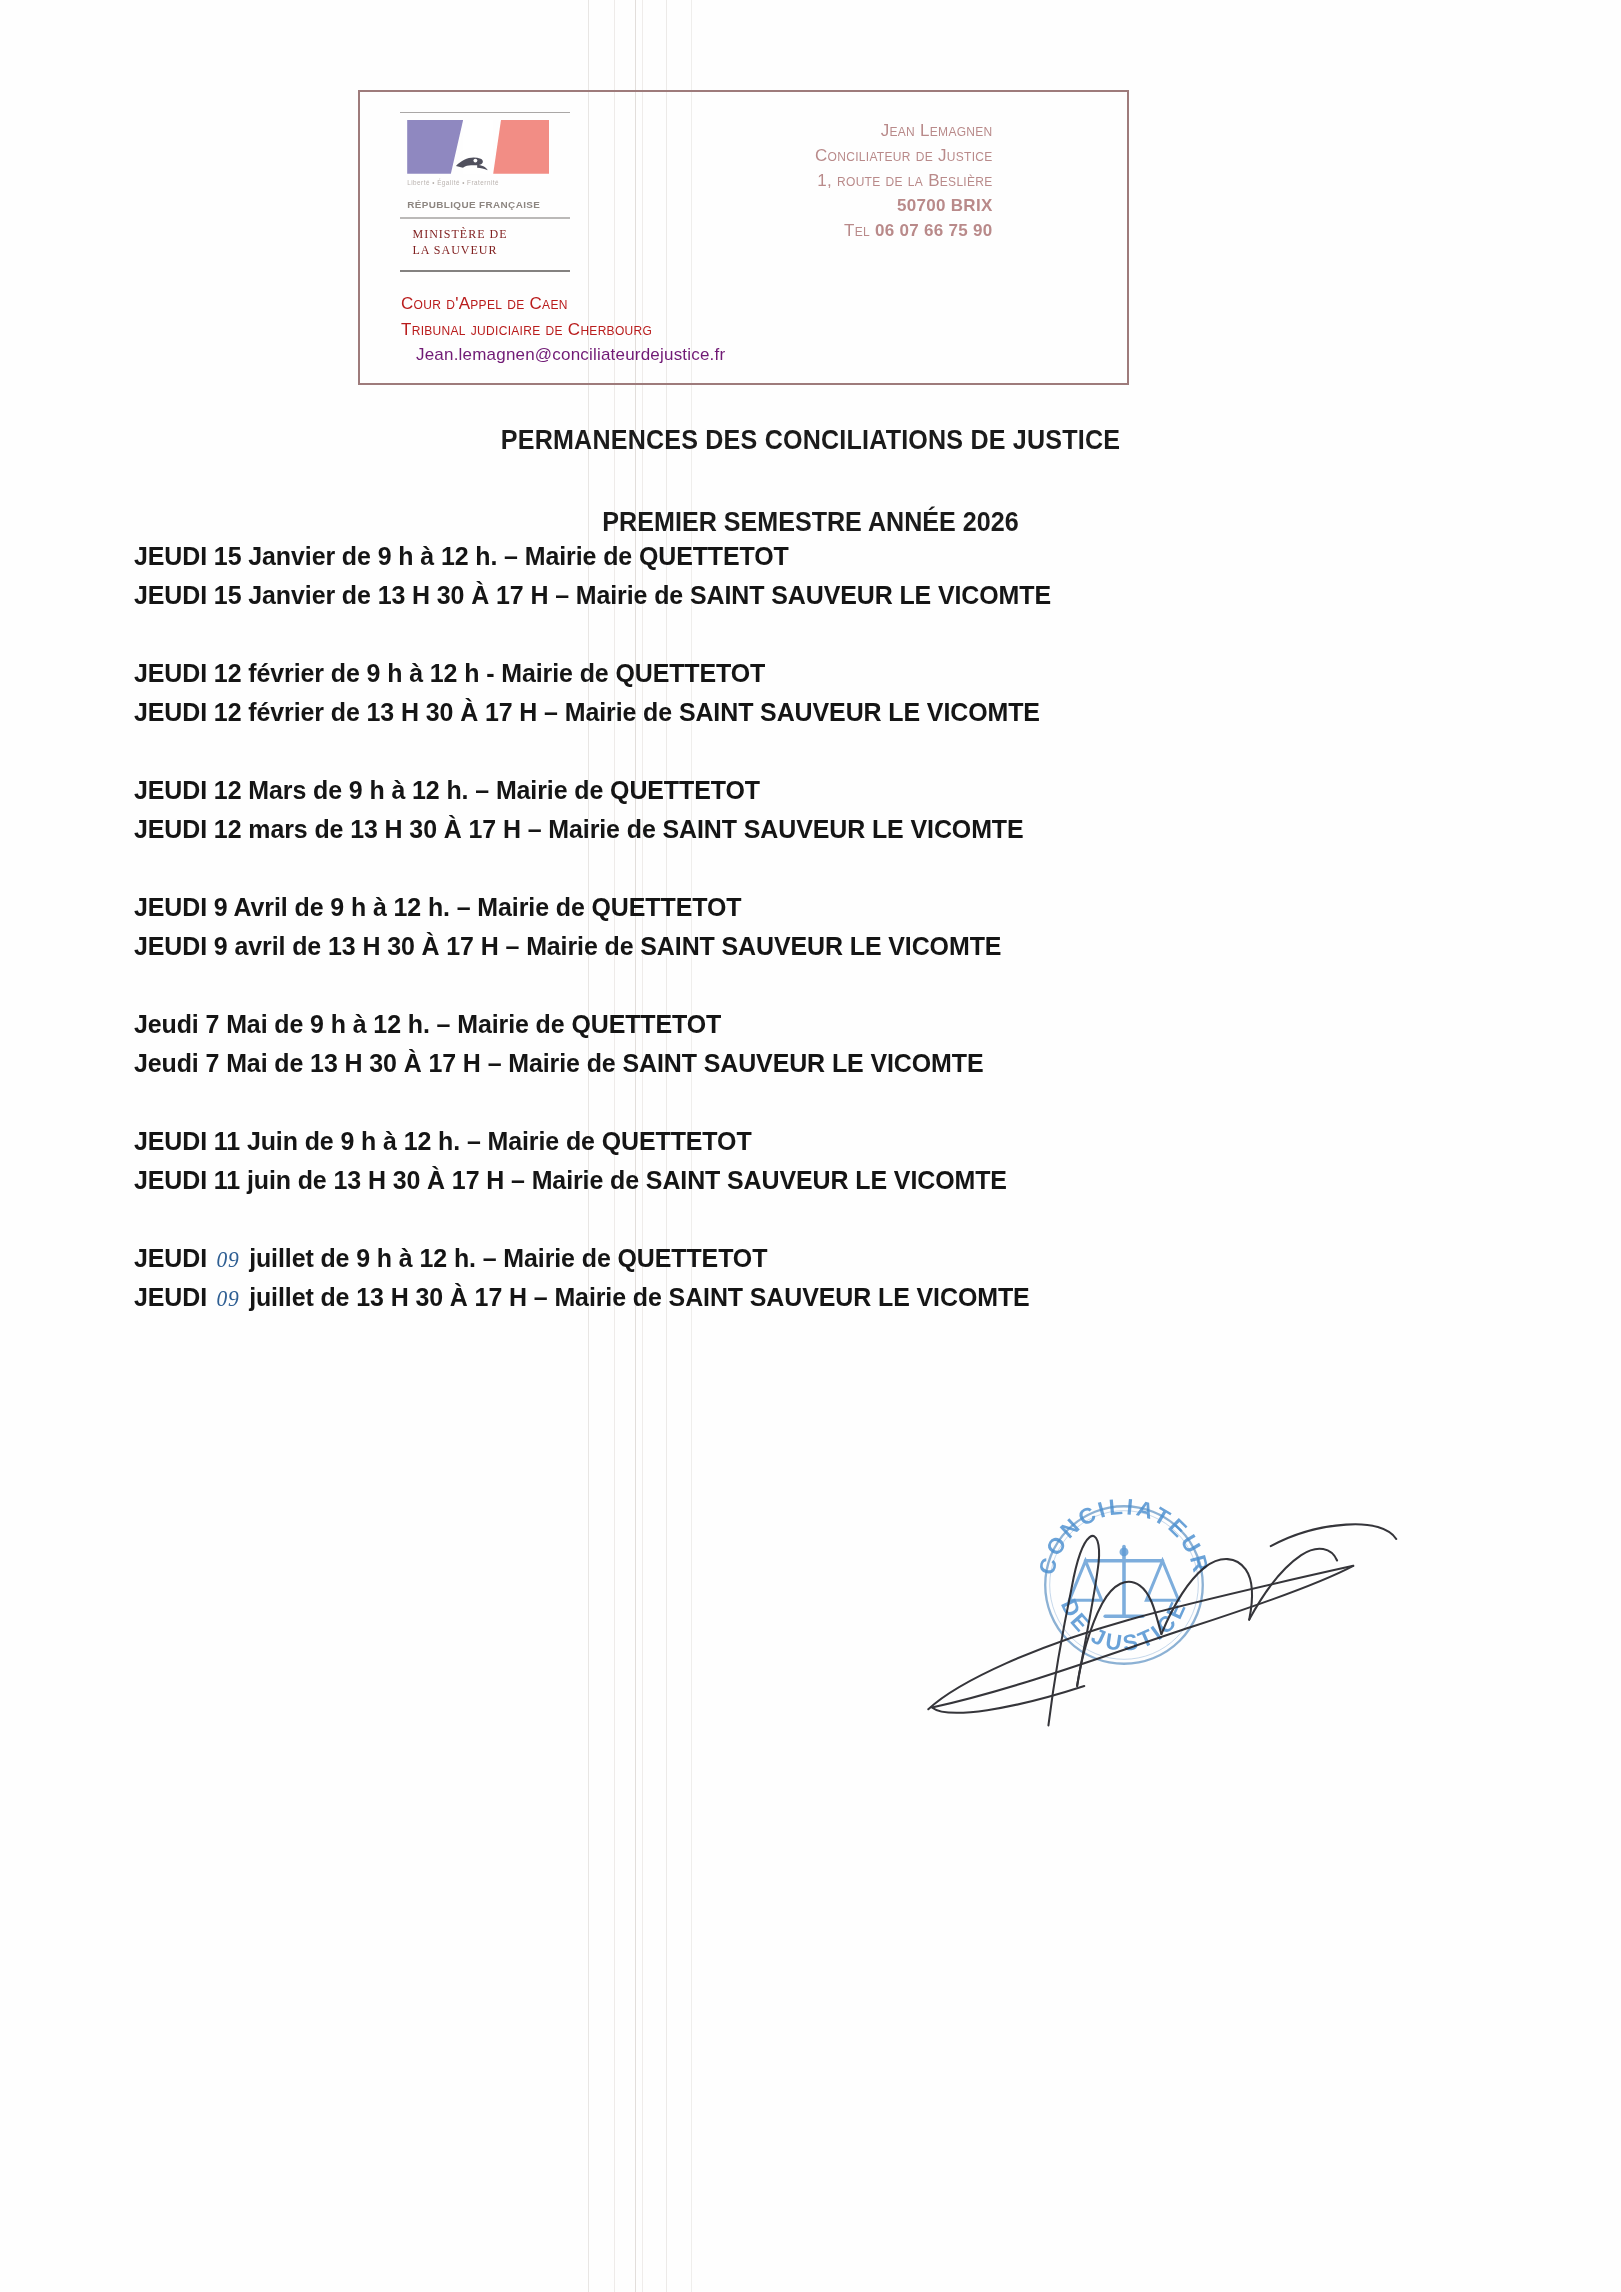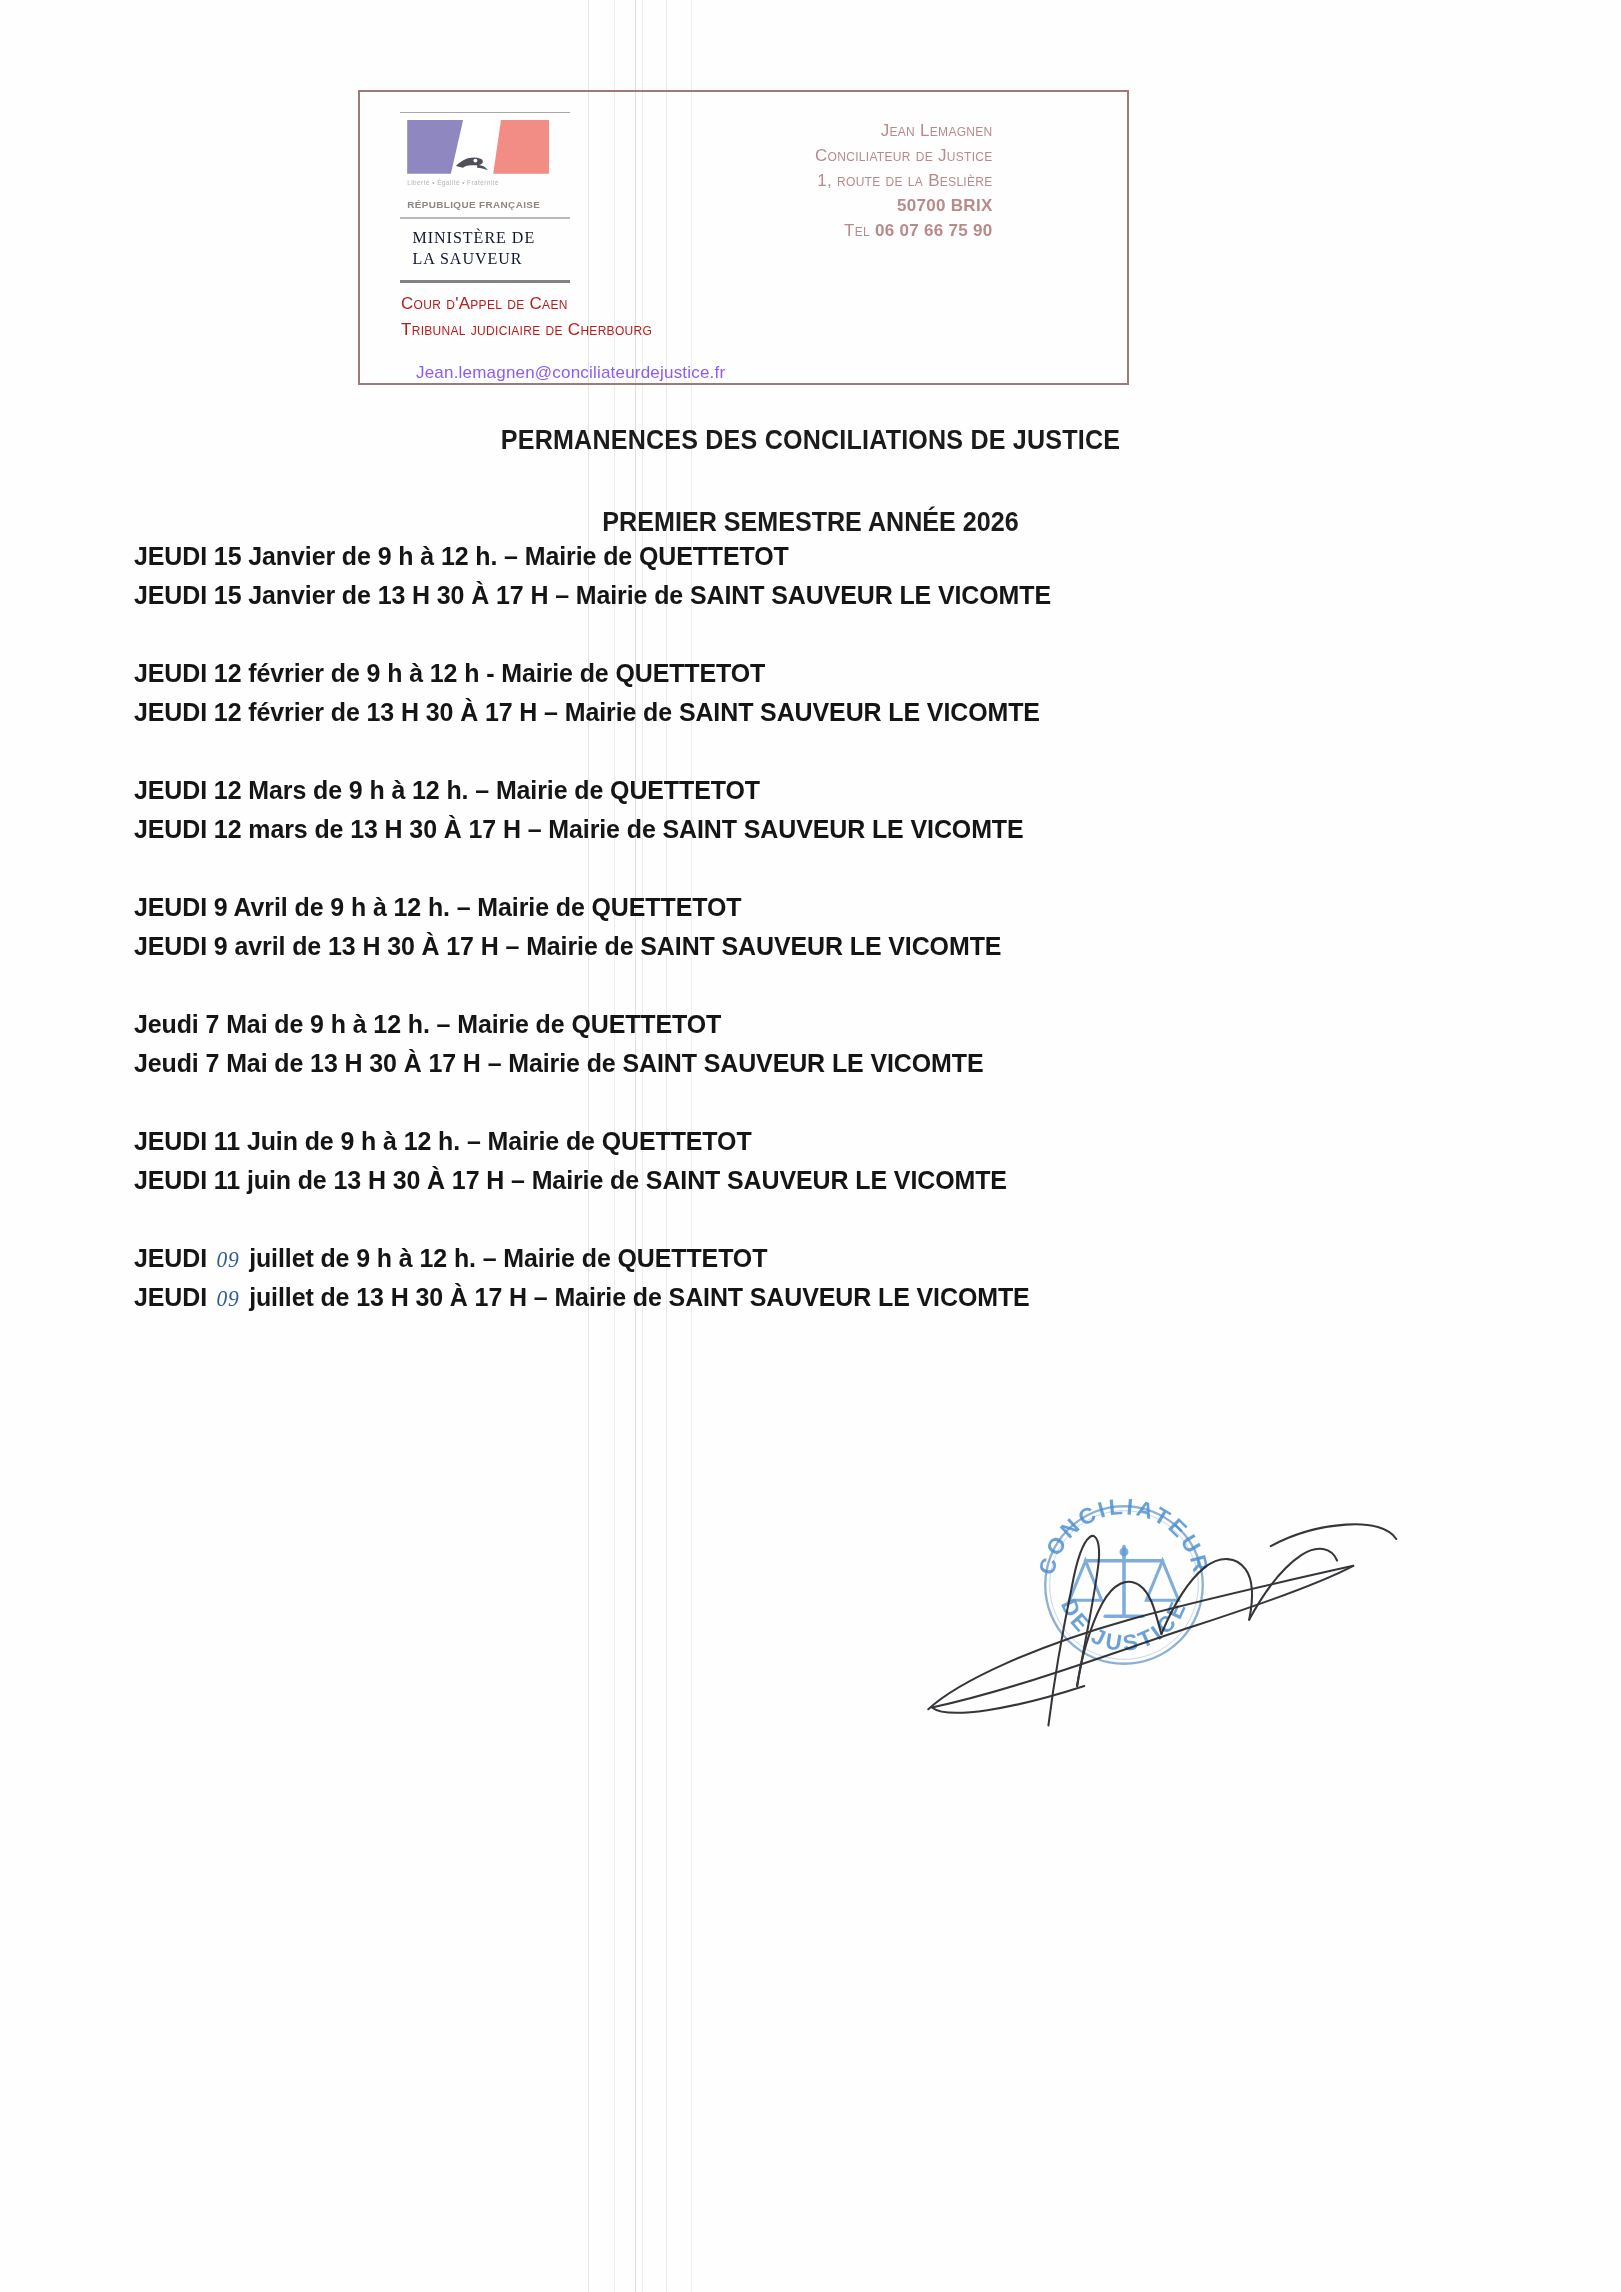--- a/index.html
+++ b/index.html
@@ -106,24 +106,24 @@
   .lh-rule-mid {
     width: 170px;
     height: 1.8px;
     background: #8d8a88;
     opacity: .6;
     margin-top: 7.2px;
     margin-bottom: 8px;
   }
   .lh-ministry {
     margin-left: 12.5px;
-    font-size: 16px;
+    font-size: 12px;
     line-height: 1.32;
     letter-spacing: 1px;
-    color: #0f172a;
+    color: #7f1d1d;
     font-family: "Liberation Serif", serif;
     filter: blur(0.4px);
   }
   .lh-rule-bot {
     width: 170px;
     height: 2.7px;
     background: #6f6c6a;
     opacity: .85;
     margin-top: 10.7px;
   }
@@ -151,22 +151,22 @@
     font-size: 17px;
     line-height: 1.5;
     letter-spacing: 0.3px;
     white-space: nowrap;
     font-variant: small-caps;
     filter: blur(0.2px);
   }
   .lh-email {
     position: absolute;
     left: 56px;
-    top: 271px;
-    color: #8b5cf6;
+    top: 253px;
+    color: #701a75;
     font-size: 17px;
     letter-spacing: 0.2px;
     white-space: nowrap;
     filter: blur(0.3px);
   }
 
   
   #main-title {
     position: absolute;
     left: 0;

